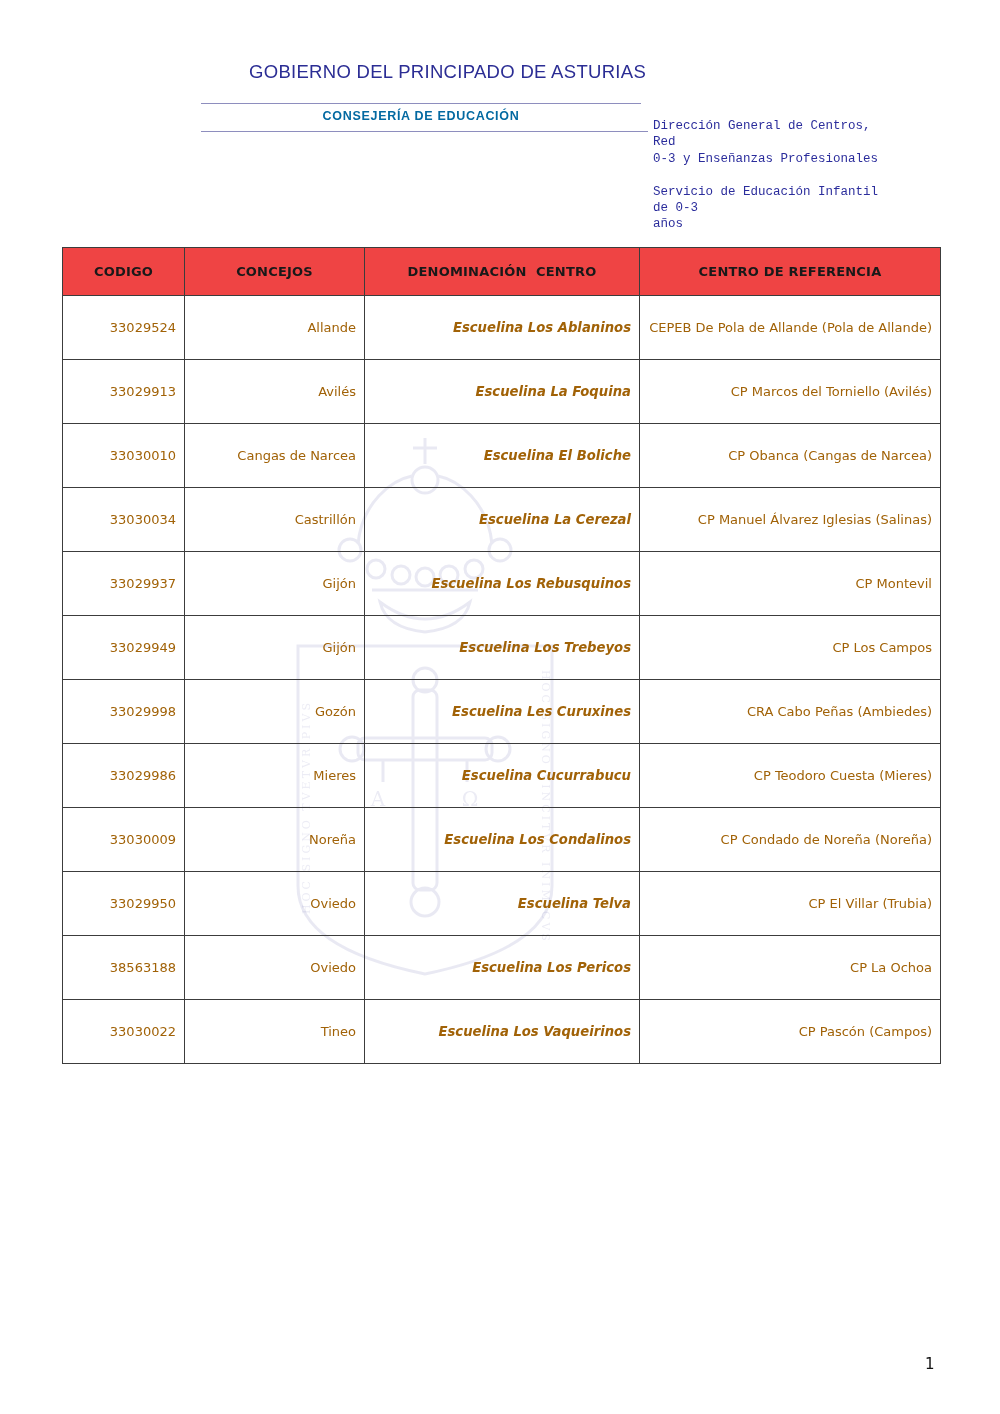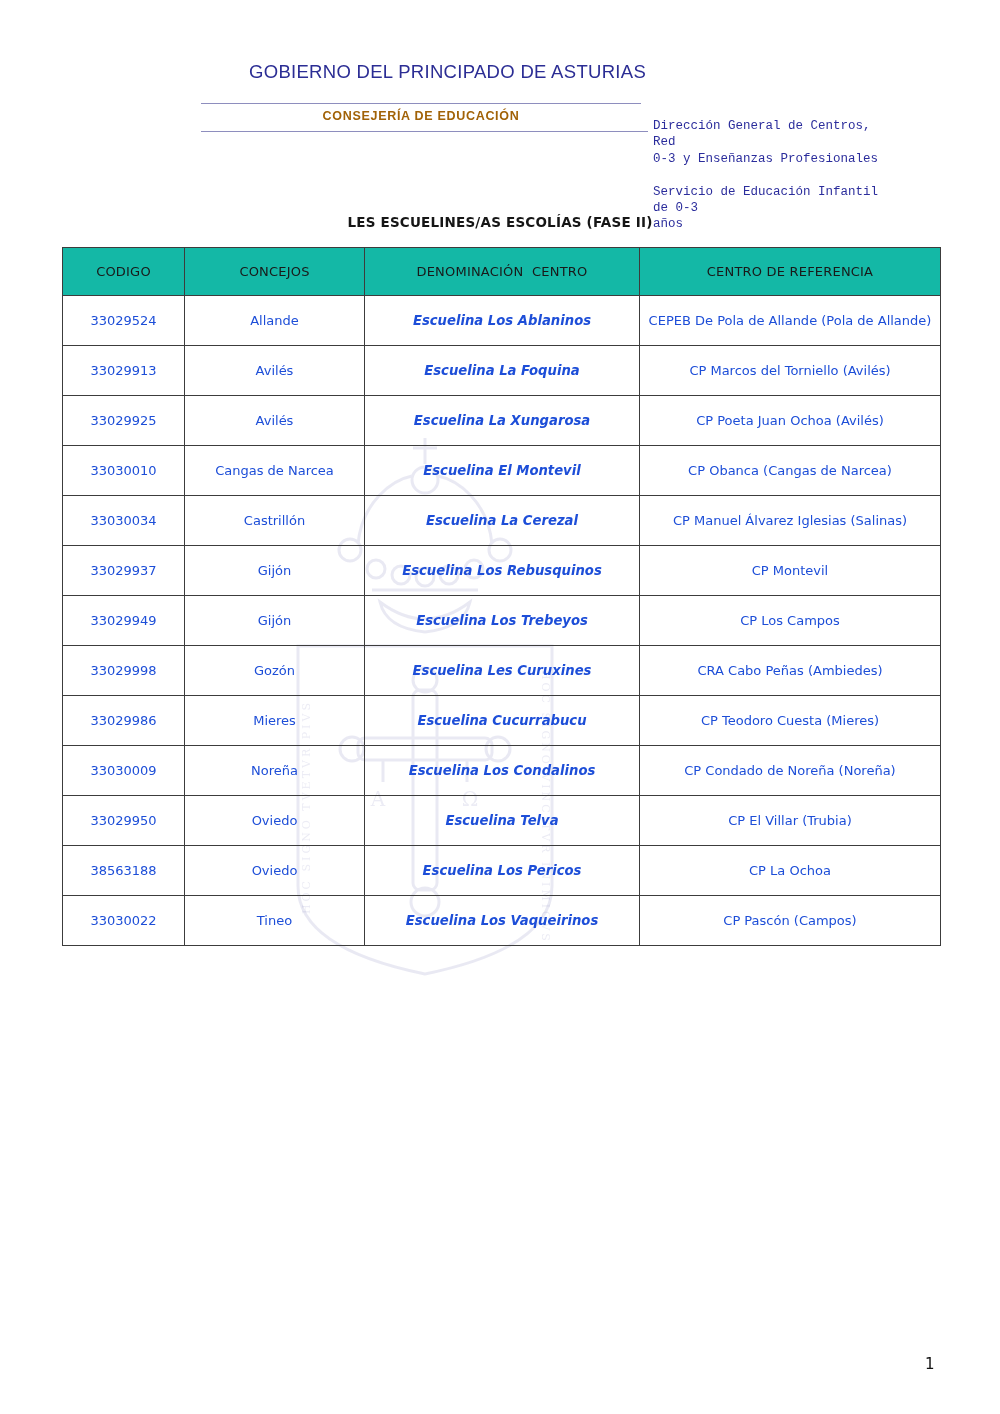--- a/index.html
+++ b/index.html
@@ -14,21 +14,21 @@
     font-family:"Liberation Sans",sans-serif;
     font-size:18.5px; font-weight:normal; letter-spacing:0.3px;
     color:#2B2D94; white-space:nowrap;
   }
   .rule { position:absolute; left:201px; height:0; border-top:1px solid #8E8EBE; }
   .rule-top    { top:103px; width:440px; }
   .rule-bottom { top:131px; width:447px; }
   .dept {
     position:absolute; left:201px; top:109px; width:440px; text-align:center;
     font-family:"Liberation Sans",sans-serif;
-    font-size:12.5px; font-weight:bold; letter-spacing:0.7px; color:#a16207;
+    font-size:12.5px; font-weight:bold; letter-spacing:0.7px; color:#0369a1;
   }
   .contact {
     position:absolute; left:653px; top:118px; width:240px;
     font-family:Liberation Mono, monospace;
     font-size:12.5px; line-height:1.3; color:#2B2D9C;
   }
   .contact .block { margin:0 0 17px 0; }
 
   
   .doc-title {
@@ -42,24 +42,24 @@
   
   table.schools {
     position:absolute; left:62px; top:247px; width:878px; z-index:1;
     border-collapse:collapse; table-layout:fixed; background:transparent;
   }
   table.schools th, table.schools td {
     border:1.6px solid #3C3C3C; text-align:center; vertical-align:middle;
     padding:3px 8px; box-sizing:border-box; overflow:hidden;
   }
   table.schools thead th {
-    background:#14b8a6; height:48px; font-size:13px; font-weight:normal;
+    background:#ef4444; height:48px; font-size:13px; font-weight:bold;
     letter-spacing:0.2px; color:#191919; white-space:pre-wrap;
   }
-  table.schools tbody td { height:50px; font-size:13px; color:#1d4ed8; background:transparent; }
+  table.schools tbody td { height:64px; font-size:13px; color:#a16207; background:transparent;text-align:right; }
   table.schools td.denom { font-weight:bold; font-style:italic; font-size:13.2px;margin-left:20px; }
 
   
   .page-number {
     position:absolute; left:925px; top:1355px; font-size:15px; color:#111111;
   }
 </style>
 </head>
 <body>
 
@@ -74,21 +74,20 @@
     <div class="block">
       <div>Dirección General de Centros, Red</div>
       <div>0-3 y Enseñanzas Profesionales</div>
     </div>
     <div class="block">
       <div>Servicio de Educación Infantil de 0-3</div>
       <div>años</div>
     </div>
   </div>
 
-  <div class="doc-title">LES ESCUELINES/AS ESCOLÍAS (FASE II)</div>
 
   <svg class="watermark" width="290" height="560" viewBox="0 0 290 560">
     <g stroke="#7B7BB6" fill="none" stroke-width="3" opacity="0.16">
       <g>
         <path d="M145 6 v26 M133 16 h24"></path>
         <circle cx="145" cy="48" r="13"></circle>
         <path d="M78 112 C82 70 112 48 132 44"></path>
         <path d="M212 112 C208 70 178 48 158 44"></path>
         <circle cx="70" cy="118" r="11"></circle>
         <circle cx="220" cy="118" r="11"></circle>
@@ -145,31 +144,25 @@
           <td>CEPEB De Pola de Allande (Pola de Allande)</td>
         </tr>
 
         <tr>
           <td>33029913</td>
           <td>Avilés</td>
           <td class="denom">Escuelina La Foquina</td>
           <td>CP Marcos del Torniello (Avilés)</td>
         </tr>
 
-        <tr>
-          <td>33029925</td>
-          <td>Avilés</td>
-          <td class="denom">Escuelina La Xungarosa</td>
-          <td>CP Poeta Juan Ochoa (Avilés)</td>
-        </tr>
 
         <tr>
           <td>33030010</td>
           <td>Cangas de Narcea</td>
-          <td class="denom">Escuelina El Montevil</td>
+          <td class="denom">Escuelina El Boliche</td>
           <td>CP Obanca (Cangas de Narcea)</td>
         </tr>
 
         <tr>
           <td>33030034</td>
           <td>Castrillón</td>
           <td class="denom">Escuelina La Cerezal</td>
           <td>CP Manuel Álvarez Iglesias (Salinas)</td>
         </tr>
 

